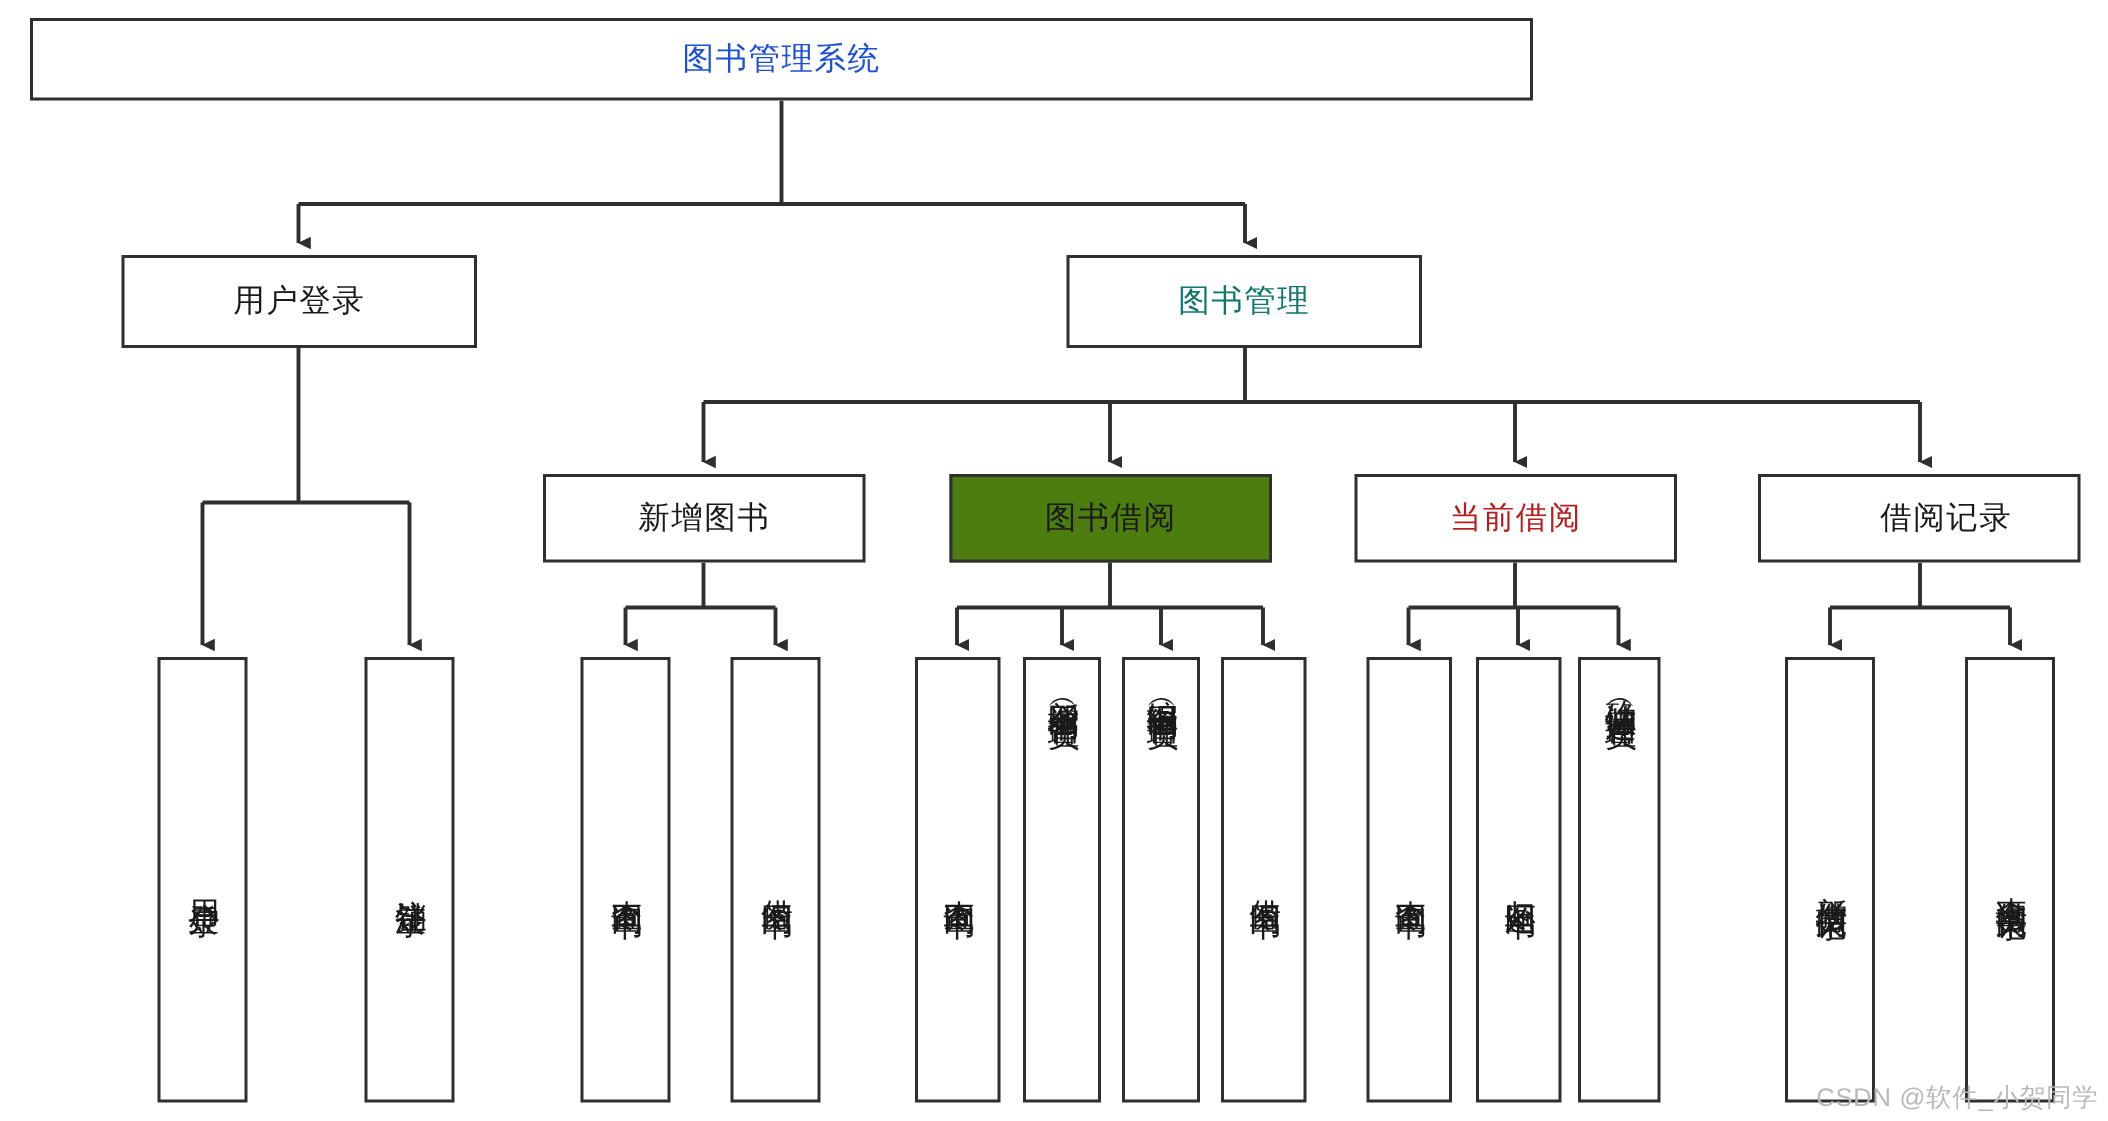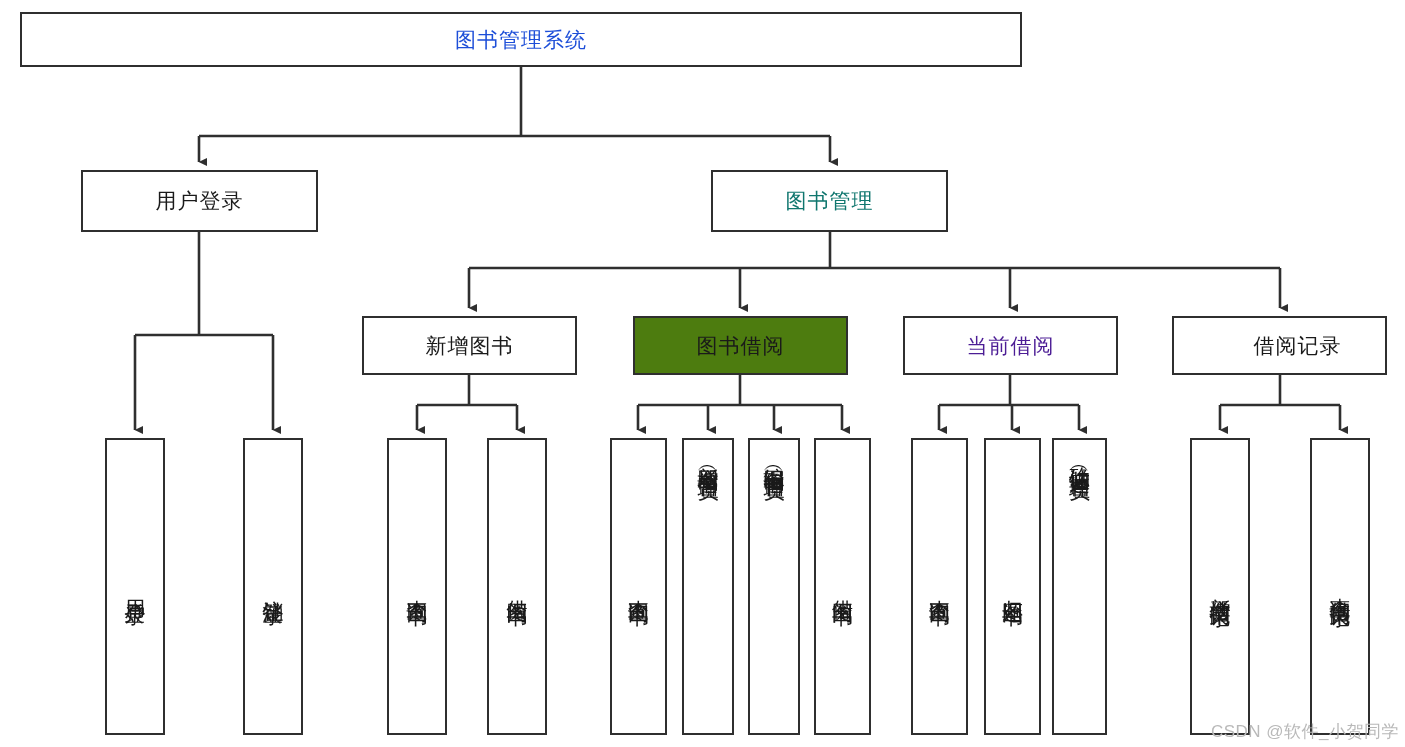--- a/index.html
+++ b/index.html
@@ -138,21 +138,21 @@
   <div class="node horiz" style="left: 711px; top: 170px; width: 237px; height: 62px; border-color: rgb(47, 47, 47); background: rgb(255, 255, 255); color: #0f766e;">
     <span class="node-label">图书管理</span>
   </div>
 
   <div class="node horiz" style="left: 362px; top: 316px; width: 215px; height: 59px; border-color: rgb(47, 47, 47); background: rgb(255, 255, 255); color: rgb(26, 26, 26);">
     <span class="node-label">新增图书</span>
   </div>
   <div class="node horiz" style="left: 633px; top: 316px; width: 215px; height: 59px; border-color: rgb(47, 47, 47); background: #4d7c0f; color: rgb(26, 26, 26);">
     <span class="node-label">图书借阅</span>
   </div>
-  <div class="node horiz" style="left: 903px; top: 316px; width: 215px; height: 59px; border-color: rgb(47, 47, 47); background: rgb(255, 255, 255); color: #4c1d95;">
+  <div class="node horiz" style="left: 903px; top: 316px; width: 215px; height: 59px; border-color: rgb(47, 47, 47); background: rgb(255, 255, 255); color: #b91c1c;">
     <span class="node-label">当前借阅</span>
   </div>
   <div class="node horiz" style="left: 1172px; top: 316px; width: 215px; height: 59px; border-color: rgb(47, 47, 47); background: rgb(255, 255, 255); color: rgb(26, 26, 26); padding-left: 36px;">
     <span class="node-label">借阅记录</span>
   </div>
 
   <div class="node vert centered" style="left: 105px; top: 438px; width: 60px; height: 297px; border-color: rgb(47, 47, 47); background: rgb(255, 255, 255); color: rgb(26, 26, 26);">
     <span class="node-label">用户登录</span>
   </div>
   <div class="node vert centered" style="left: 243px; top: 438px; width: 60px; height: 297px; border-color: rgb(47, 47, 47); background: rgb(255, 255, 255); color: rgb(26, 26, 26);">

